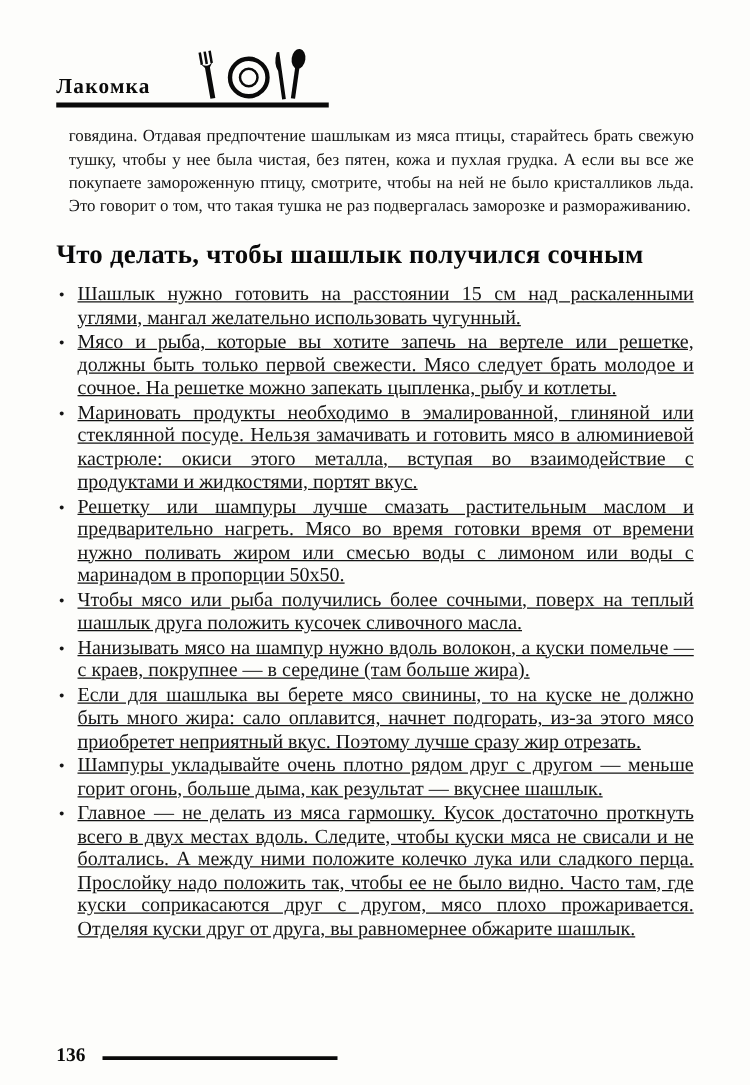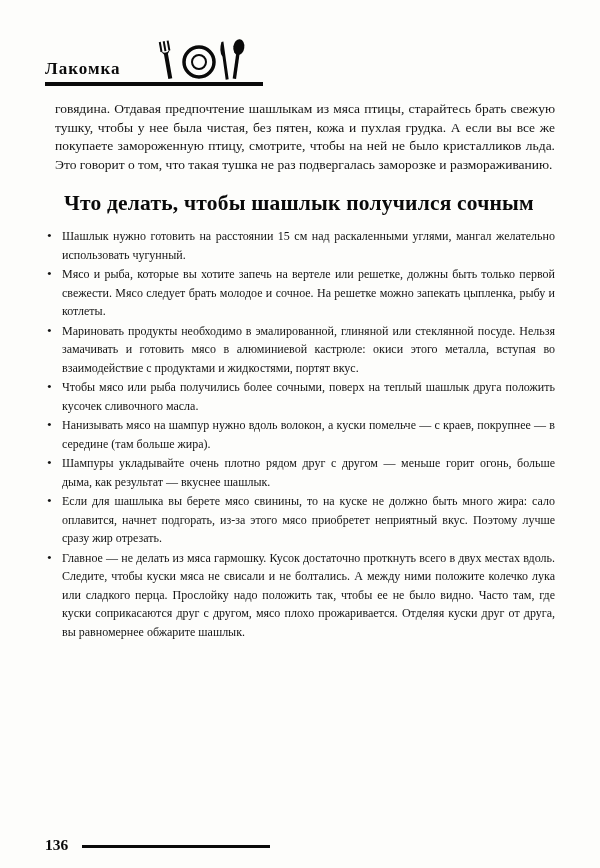--- a/index.html
+++ b/index.html
@@ -54,34 +54,34 @@
 
   
   .section-title {
     margin-top: 17px;
     margin-bottom: 11px;
     font-family: "Liberation Serif", serif;
     font-weight: 700;
     font-size: 21.5px;
     letter-spacing: 0.2px;
     color: #0a0a0a;
-    margin-left: 19px;
   }
 
   
   .tips {
     list-style: none;
   }
   .tips li {
     position: relative;
     padding-left: 17px;
-    font-size: 12px;
+    font-size: 16px;
     line-height: 18.5px;
     text-align: justify;
     margin-bottom: 1px;
+    text-decoration: underline;
   }
   .tips li::before {
     content: "\2022";
     position: absolute;
     left: 2px;
     top: 0;
     font-size: 13.5px;
     color: #141414;
   }
 
@@ -139,24 +139,25 @@
   </div>
 
   <p class="intro">говядина. Отдавая предпочтение шашлыкам из мяса птицы, старайтесь брать свежую тушку, чтобы у нее была чистая, без пятен, кожа и пухлая грудка. А если вы все же покупаете замороженную птицу, смотрите, чтобы на ней не было кристалликов льда. Это говорит о том, что такая тушка не раз подвергалась заморозке и размораживанию.</p>
 
   <h1 class="section-title">Что делать, чтобы шашлык получился сочным</h1>
 
   <ul class="tips">
     <li>Шашлык нужно готовить на расстоянии 15 см над раскаленными углями, мангал желательно использовать чугунный.</li>
     <li>Мясо и рыба, которые вы хотите запечь на вертеле или решетке, должны быть только первой свежести. Мясо следует брать молодое и сочное. На решетке можно запекать цыпленка, рыбу и котлеты.</li>
     <li>Мариновать продукты необходимо в эмалированной, глиняной или стеклянной посуде. Нельзя замачивать и готовить мясо в алюминиевой кастрюле: окиси этого металла, вступая во взаимодействие с продуктами и жидкостями, портят вкус.</li>
+    <li>Решетку или шампуры лучше смазать растительным маслом и предварительно нагреть. Мясо во время готовки время от времени нужно поливать жиром или смесью воды с лимоном или воды с маринадом в пропорции 50х50.</li>
     <li>Чтобы мясо или рыба получились более сочными, поверх на теплый шашлык друга положить кусочек сливочного масла.</li>
     <li>Нанизывать мясо на шампур нужно вдоль волокон, а куски помельче — с краев, покрупнее — в середине (там больше жира).</li>
+    <li>Если для шашлыка вы берете мясо свинины, то на куске не должно быть много жира: сало оплавится, начнет подгорать, из-за этого мясо приобретет неприятный вкус. Поэтому лучше сразу жир отрезать.</li>
     <li>Шампуры укладывайте очень плотно рядом друг с другом — меньше горит огонь, больше дыма, как результат — вкуснее шашлык.</li>
-    <li>Если для шашлыка вы берете мясо свинины, то на куске не должно быть много жира: сало оплавится, начнет подгорать, из-за этого мясо приобретет неприятный вкус. Поэтому лучше сразу жир отрезать.</li>
     <li>Главное — не делать из мяса гармошку. Кусок достаточно проткнуть всего в двух местах вдоль. Следите, чтобы куски мяса не свисали и не болтались. А между ними положите колечко лука или сладкого перца. Прослойку надо положить так, чтобы ее не было видно. Часто там, где куски соприкасаются друг с другом, мясо плохо прожаривается. Отделяя куски друг от друга, вы равномернее обжарите шашлык.</li>
   </ul>
 
   <div class="footer">
     <span class="page-number">136</span>
     <span class="footer-rule"></span>
   </div>
 
 </div>
 

